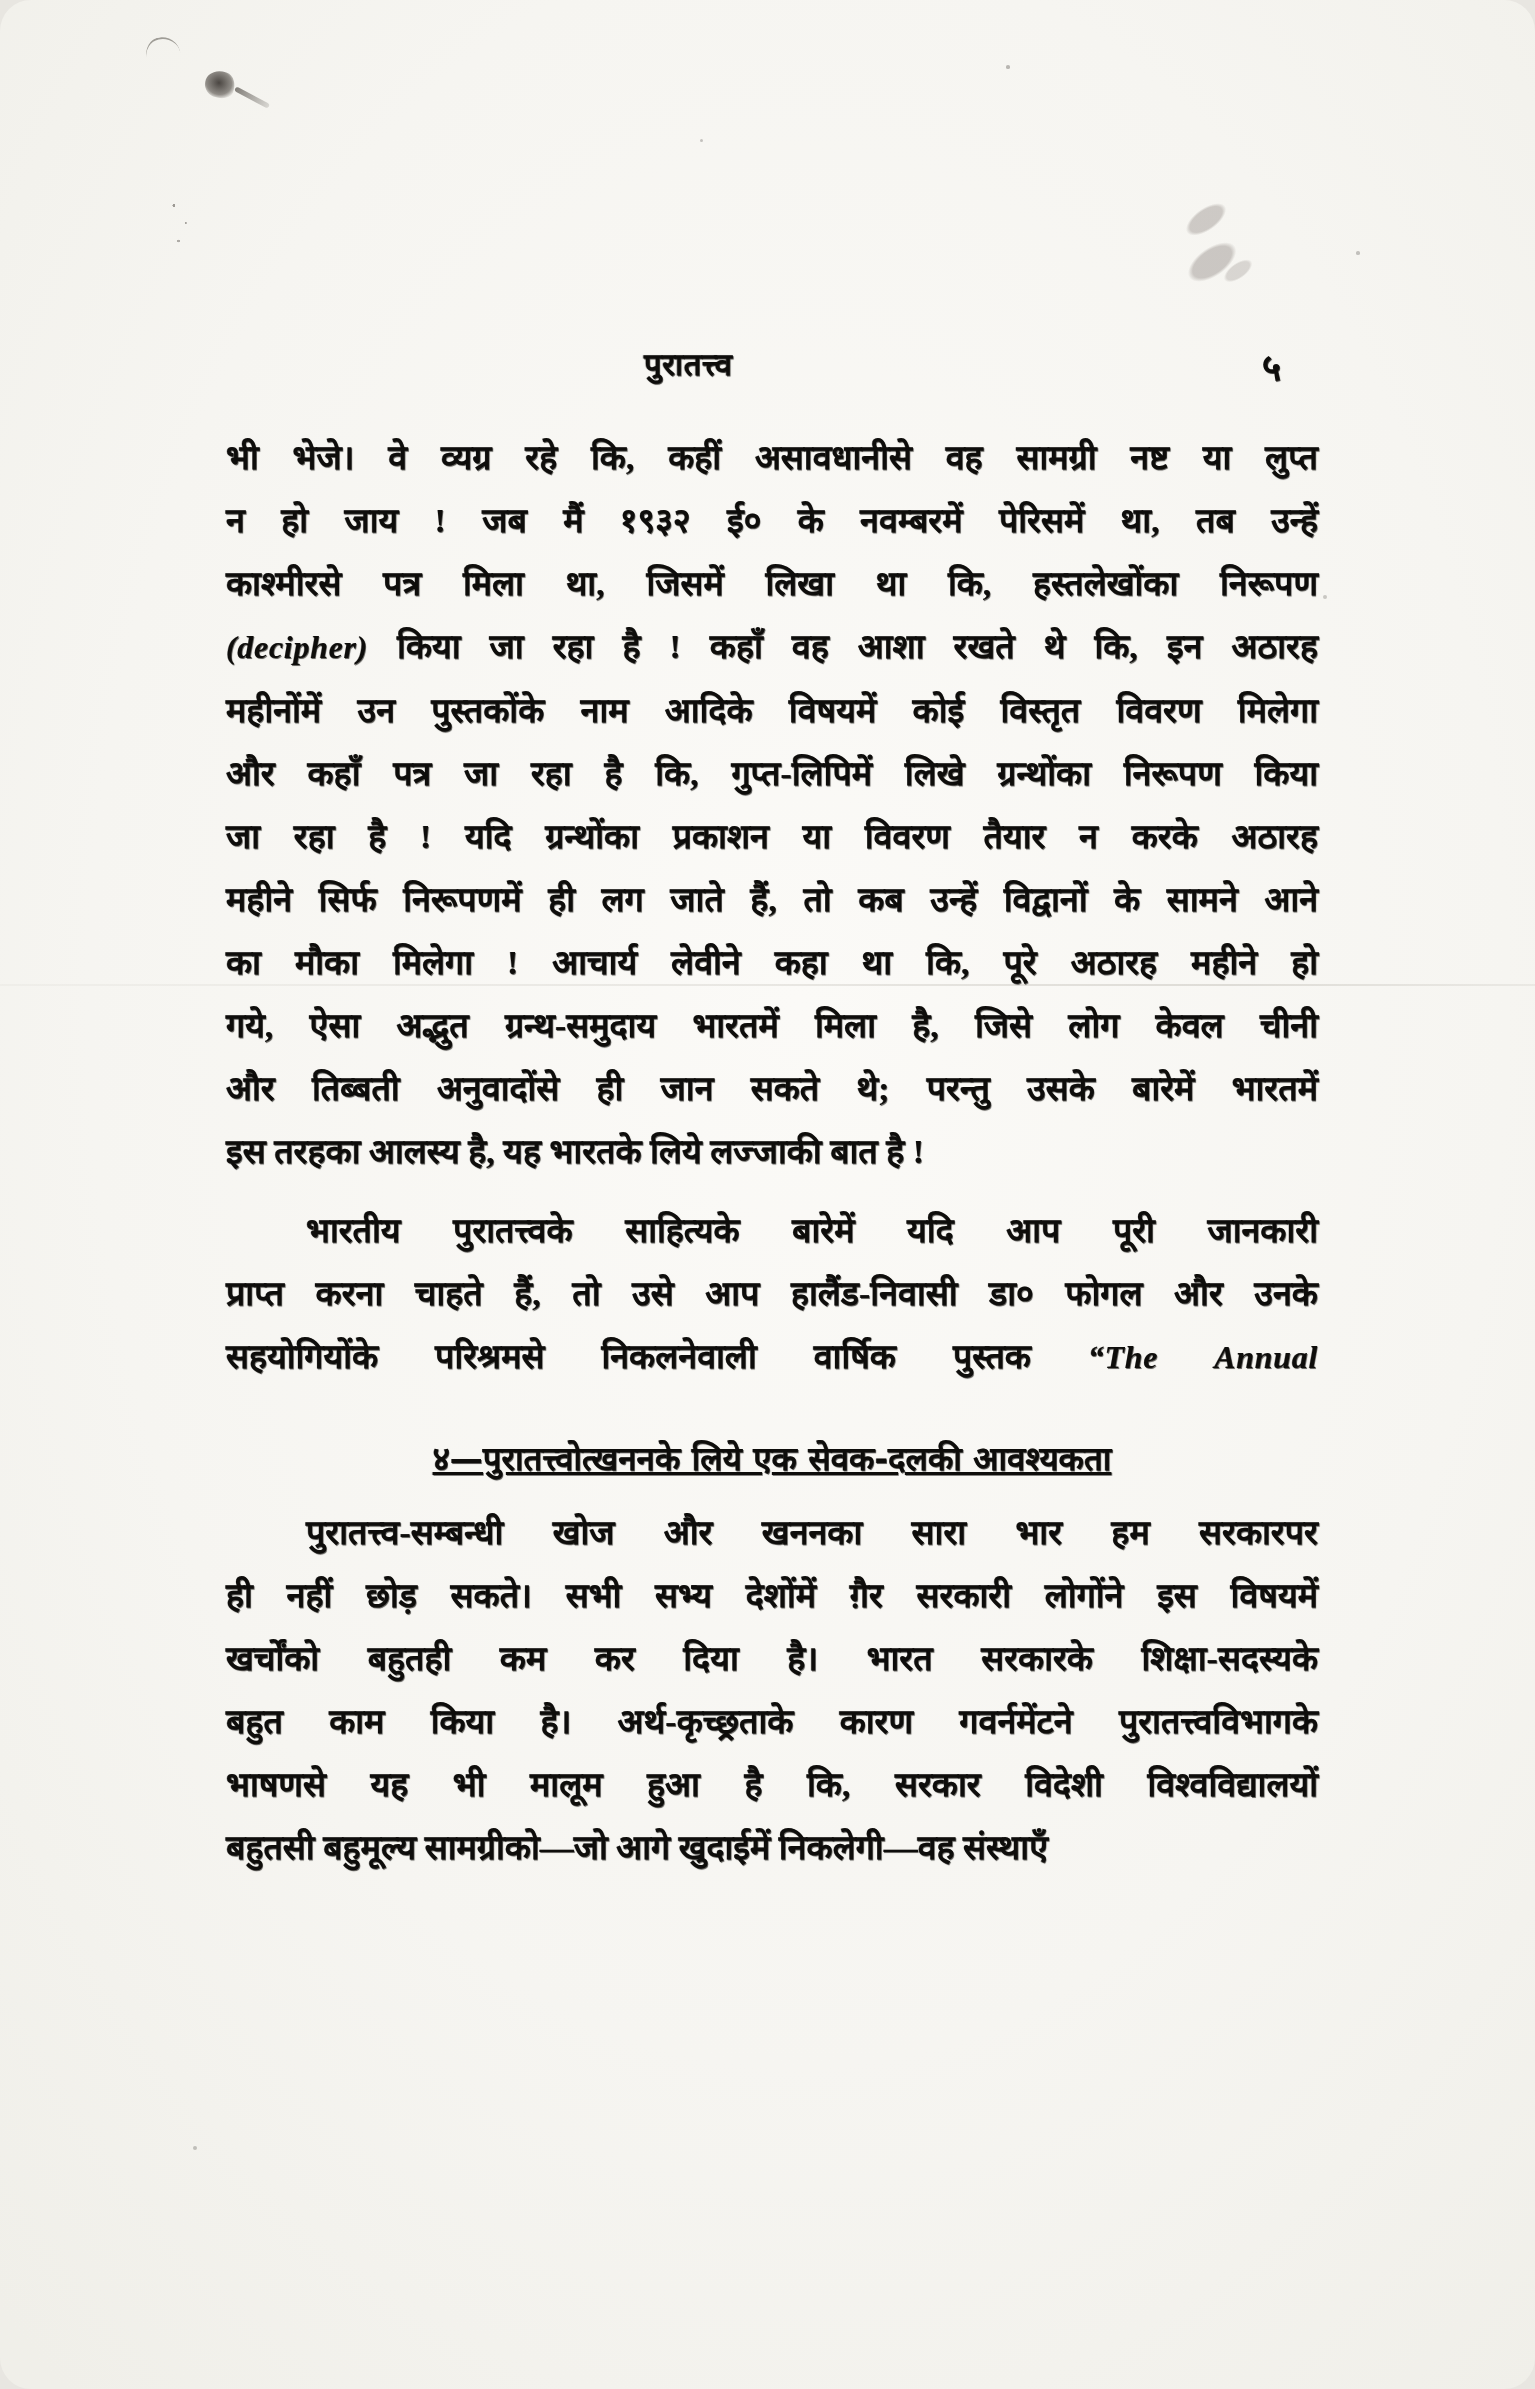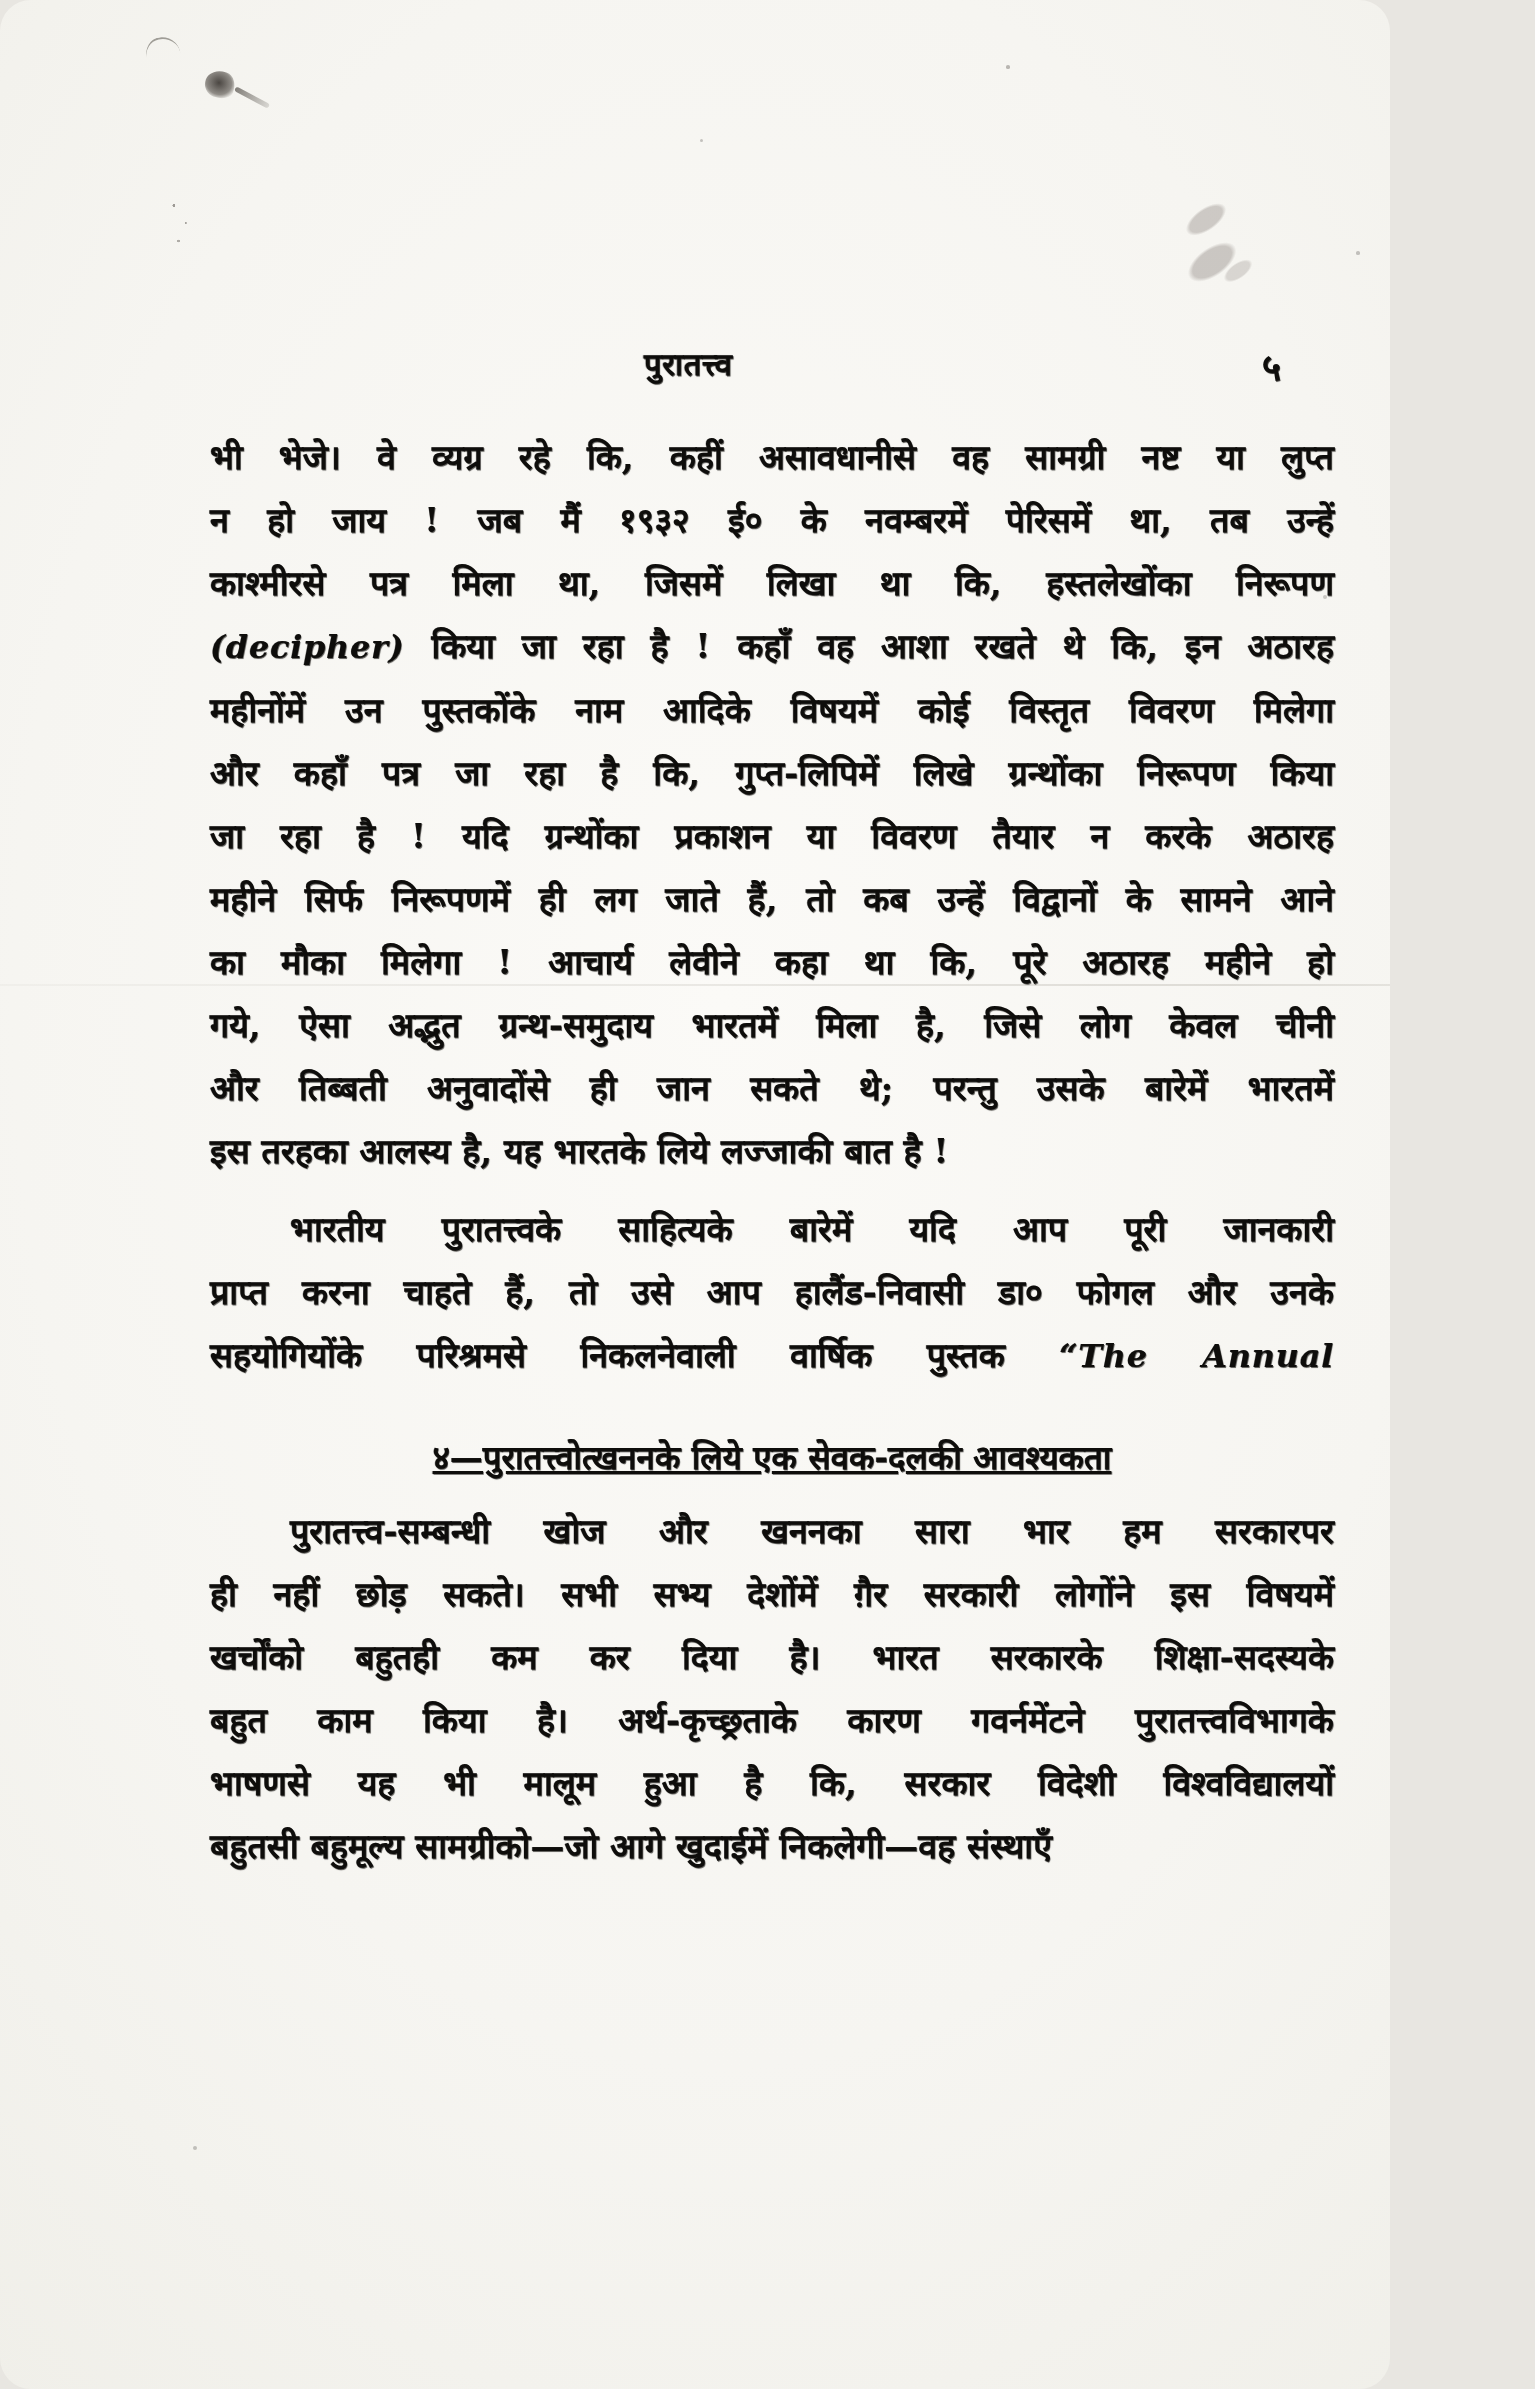--- a/index.html
+++ b/index.html
@@ -4,21 +4,21 @@
 <title>Scanned book page</title>
 <style>
   html, body { margin: 0; padding: 0; }
   body {
     width: 1535px; height: 2389px;
     background: #e8e6e1;
     font-family: "DejaVu Serif", "Liberation Serif", serif;
   }
   .page {
     position: relative;
-    width: 1390px; height: 2389px;
+    width: 1535px; height: 2389px;
     overflow: hidden;
     background:
       radial-gradient(ellipse 1181px 1772px at 52% 42%, #fbfaf7 0%, #f6f5f1 60%, #f0efe9 100%);
     color: #0e0d0b;
     border-radius: 31px;
   }
   
   .running-head {
     position: absolute;
     left: 210px; top: 336px;
@@ -40,21 +40,21 @@
     font-weight: bold;
     filter: blur(0.4px);
     text-shadow: 0.7px 0.7px 0.7px rgba(10,8,6,0.8);
   }
   
   .text-block {
     position: absolute;
     left: 210px; top: 0;
     width: 1124px;
   }
-  .para { margin: 0; padding: 0; }
+  .para { margin: 16px; padding: 0; font-family: Liberation Serif, serif; }
   .p1 { margin-top: 426px; }
   .p2 { margin-top: 14.8px; }
   .p3 { margin-top: 11px; }
   .line {
     font-size: 34px;
     line-height: 63px;
     font-weight: bold;
     white-space: nowrap;
     text-align: justify;
     text-align-last: justify;

